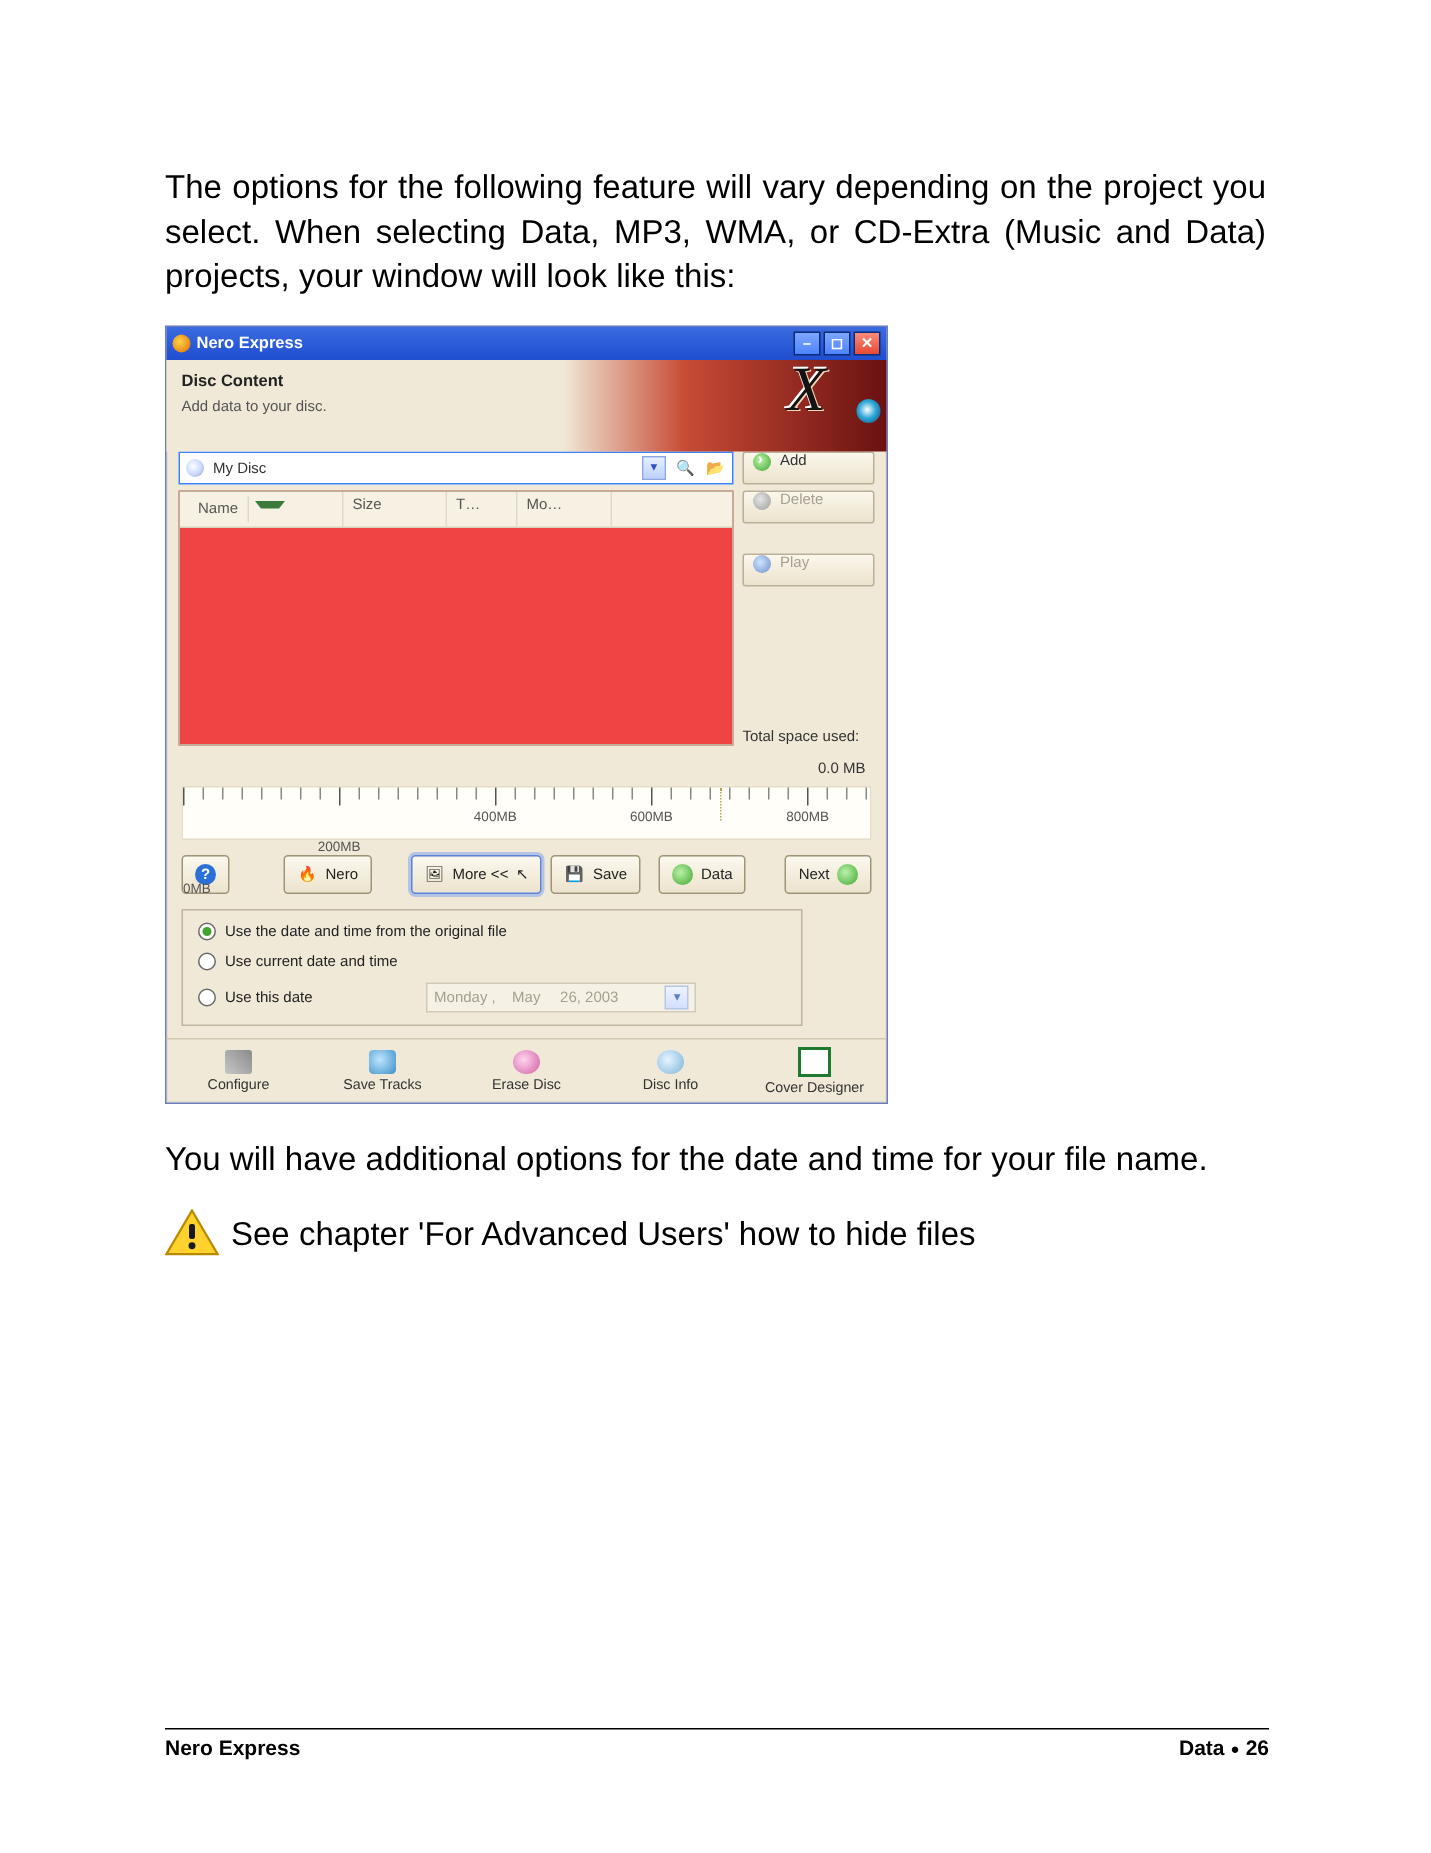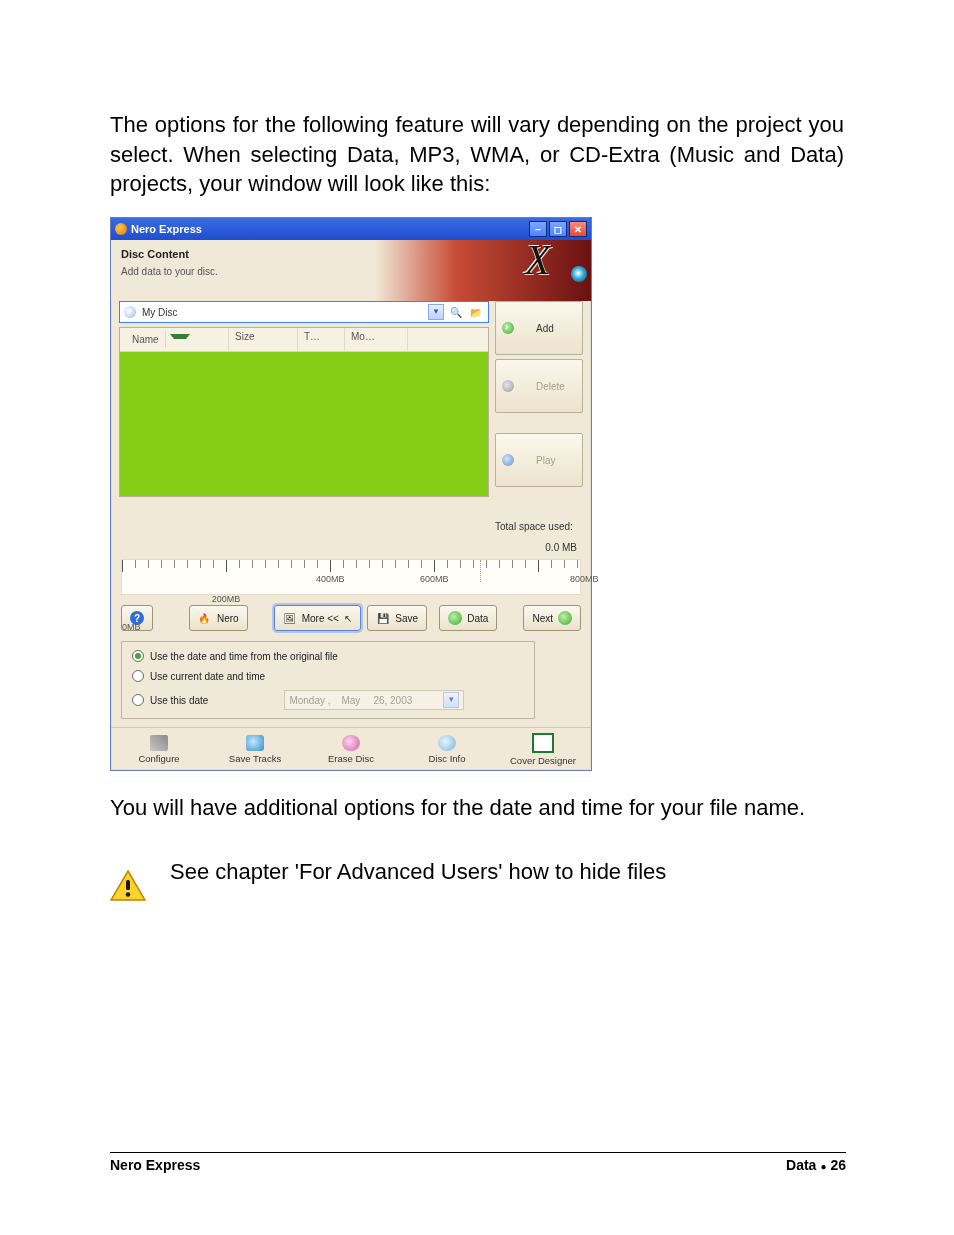--- a/index.html
+++ b/index.html
@@ -23,29 +23,29 @@
 .main{display:flex;padding:0 8px 6px 8px;gap:6px}
 .left{flex:1}
 .right{width:88px;display:flex;flex-direction:column;gap:4px;padding-top:0}
 .path{display:flex;align-items:center;gap:6px;border:1px solid #3b82f6;background:#fff;height:20px;padding:0 4px;margin-bottom:4px}
 .path .disc{width:12px;height:12px;border-radius:50%;background:radial-gradient(circle at 40% 40%,#fff,#c8d8ff 55%,#89b)}
 .path .val{flex:1;color:#333}
 .path .dd{width:14px;height:14px;border:1px solid #8aa7e6;background:linear-gradient(#e6f0ff,#bcd1ff);color:#2d55b8;text-align:center;line-height:12px;font-size:9px}
 .path .ico{width:14px;height:14px;display:inline-flex;align-items:center;justify-content:center}
 .ico.browse{color:#9aa}
 .ico.folder{color:#e2b23a}
-.list{border:1px solid #b9b09a;background:#84cc16;height:168px;overflow:hidden}
+.list{border:1px solid #b9b09a;background:#ef4444;height:168px;overflow:hidden}
 .lh{display:flex;border-bottom:1px solid #dad2bd;background:#f6f1e3;font-size:10px;color:#555}
 .lh span{padding:3px 6px;border-right:1px solid #e0d9c6}
 .lh .c1{flex:0 0 96px;display:flex;align-items:center;gap:4px}
 .lh .arrow{width:0;height:0;border-left:4px solid transparent;border-right:4px solid transparent;border-top:5px solid #3a7a3a}
 .lh .c2{flex:0 0 56px}
 .lh .c3{flex:0 0 34px}
 .lh .c4{flex:0 0 50px}
-.sidebtn{height:20px;border:1px solid #b9b09a;background:linear-gradient(#fbf7ec,#ece3cd);display:flex;align-items:center;gap:22px;padding:16px 6px;color:#333;border-radius:2px}
+.sidebtn{height:20px;border:1px solid #b9b09a;background:linear-gradient(#fbf7ec,#ece3cd);display:flex;align-items:flex-start;gap:6px;padding:0 6px;color:#333;border-radius:2px}
 .sidebtn.disabled{color:#a59f90}
 .sidebtn .bic{width:12px;height:12px;border-radius:50%;display:inline-block}
 .bic.add{background:radial-gradient(circle at 40% 40%,#baf2a9,#3fa62e);position:relative}
 .bic.add::after{content:"\203A";color:#fff;position:absolute;left:3px;top:-2px;font-size:11px;font-weight:bold}
 .bic.del{background:radial-gradient(circle at 40% 40%,#e5e5e5,#9b9b9b)}
 .bic.play{background:radial-gradient(circle at 40% 40%,#d0e3ff,#6a8fc8)}
 .spacer{flex:1}
 .tspace{font-size:10px;color:#333;margin-top:26px}
 .usage{text-align:right;font-size:10px;color:#333;padding:4px 14px 0 0}
 .ruler{position:relative;height:34px;margin:6px 10px 0 10px;background:#fffef9;border:1px solid #e4dcc7}
@@ -193,21 +193,21 @@
           <div class="tick major" style="left: 90.9091%;"></div>
           <div class="tick" style="left: 93.75%;"></div>
           <div class="tick" style="left: 96.5909%;"></div>
           <div class="tick" style="left: 99.4318%;"></div>
         </div>
       <div class="limit" style="left:78.2%"></div>
     <div class="rlabel" style="left: 0%; transform: translateX(0px); margin-top: 48px;">0MB</div>
         <div class="rlabel" style="left: 22.7273%; margin-top: 20px;">200MB</div>
         <div class="rlabel" style="left: 45.4545%;">400MB</div>
         <div class="rlabel" style="left: 68.1818%;">600MB</div>
-        <div class="rlabel" style="left: 90.9091%; margin-left: 46px;">800MB</div>
+        <div class="rlabel" style="left: 90.9091%;">800MB</div>
       </div>
 
     <div class="btnrow">
       <div class="btn">
           <span class="i help">?</span>
         </div>
       <div style="width:24px"></div>
       <div class="btn">
           <span class="i nero">🔥</span>
           <span>Nero</span>
@@ -282,21 +282,21 @@
   <p class="para after">You will have additional options for the date and time for your file name.</p>
 
   <div class="warnrow">
     <span class="warn">
       <svg viewBox="0 0 36 32">
           <polygon points="18,1 35,30 1,30" fill="#ffd22e" stroke="#b88a00" stroke-width="1.5"></polygon>
           <rect x="16" y="10" width="4" height="10" rx="1.5" fill="#1a1a1a"></rect>
           <circle cx="18" cy="24.5" r="2.3" fill="#1a1a1a"></circle>
         </svg>
     </span>
-    <span class="para" style="margin:16px">See chapter 'For Advanced Users' how to hide files</span>
+    <span class="para" style="margin:0">See chapter 'For Advanced Users' how to hide files</span>
   </div>
 
   <div class="footer">
     <div class="footer-row">
       <span><b>Nero Express</b></span>
       <span><b>Data</b><span class="bullet">●</span><b>26</b></span>
     </div>
   </div>
 </div>
 

